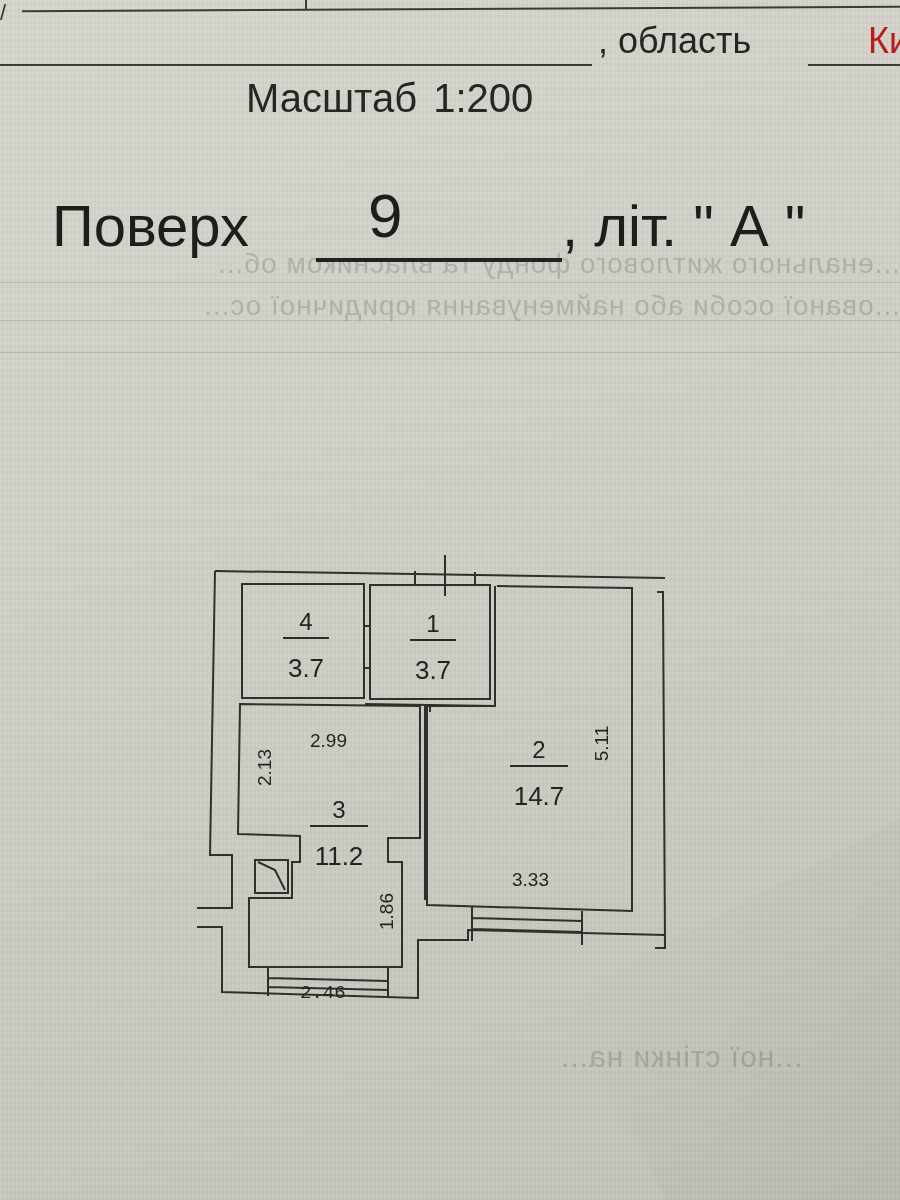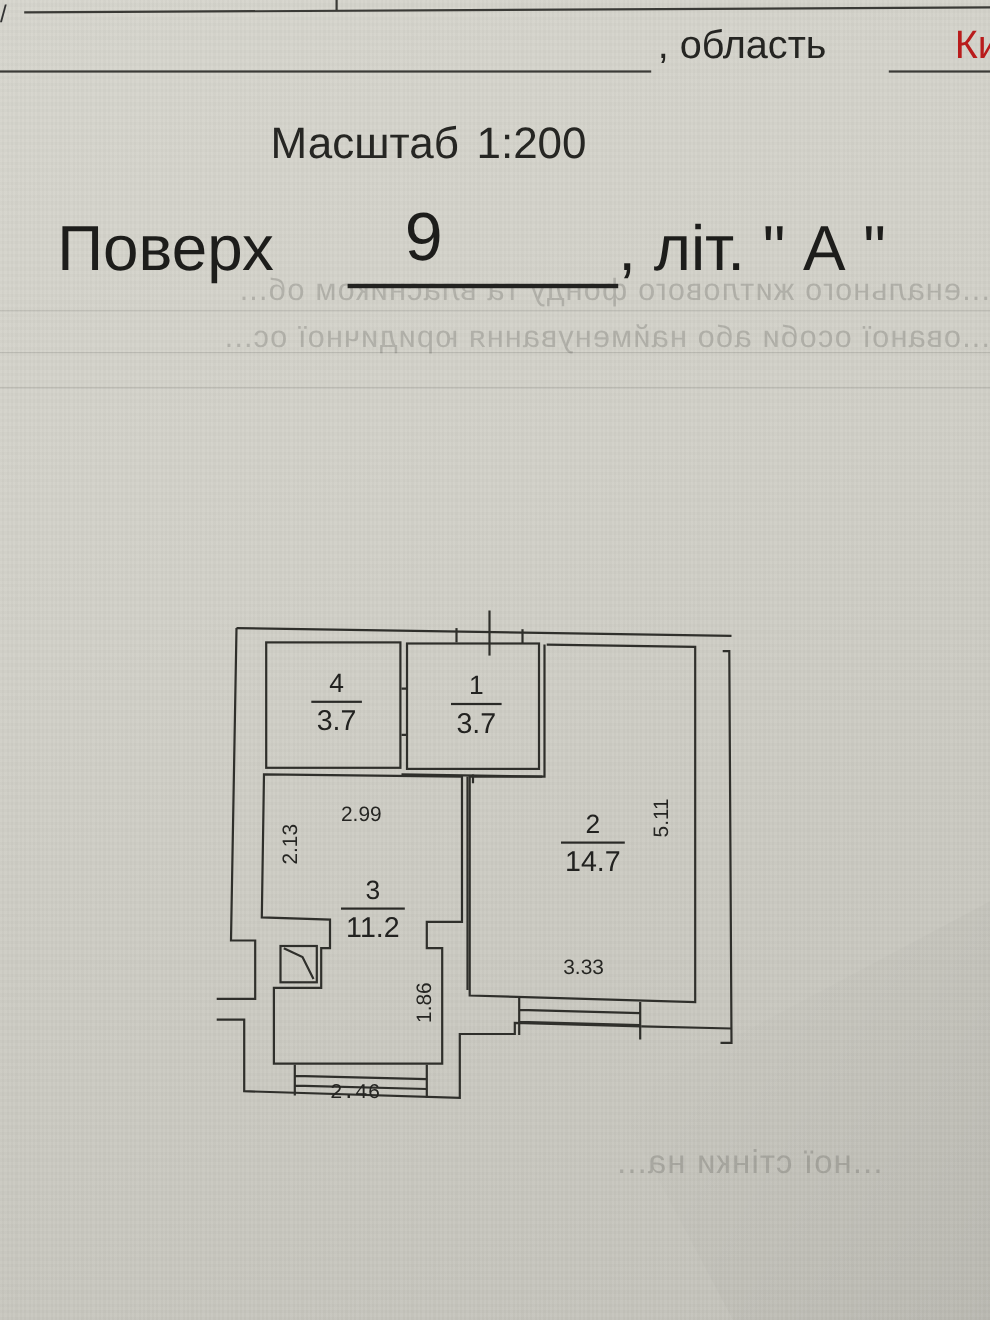--- a/index.html
+++ b/index.html
@@ -111,21 +111,20 @@
       margin-left: 16px;
     }
 
     .scale-row {
       position: absolute;
       left: 246px;
       top: 76px;
       font-size: 40px;
       color: #262623;
       white-space: nowrap;
-      margin-top: 33px;
     }
     .scale-row span + span { margin-left: 16px; }
 
     .floor-row {
       position: absolute;
       left: 52px;
       top: 180px;
       width: 860px;
       height: 90px;
     }
@@ -207,21 +206,21 @@
       font-size: 24px;
       line-height: 1;
     }
     .room-num {
       display: block;
       padding-bottom: 3px;
     }
     .room-area {
       display: block;
       border-top: 2px solid #2a2a27;
-      padding-top: 3px;
+      padding-top: 16px;
       font-size: 26px;
     }
     .dim {
       position: absolute;
       font-size: 19px;
       color: #252522;
       white-space: nowrap;
       line-height: 1;
     }
     .dim.vertical {

